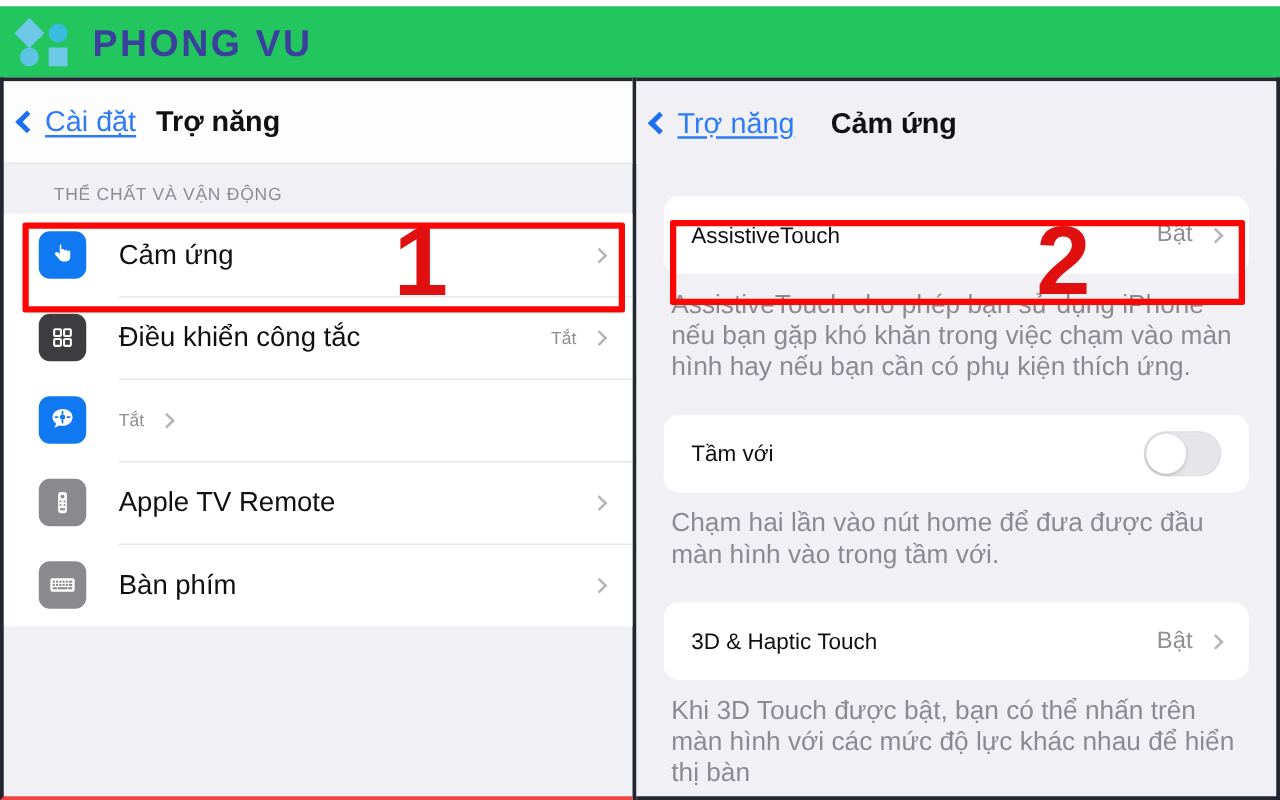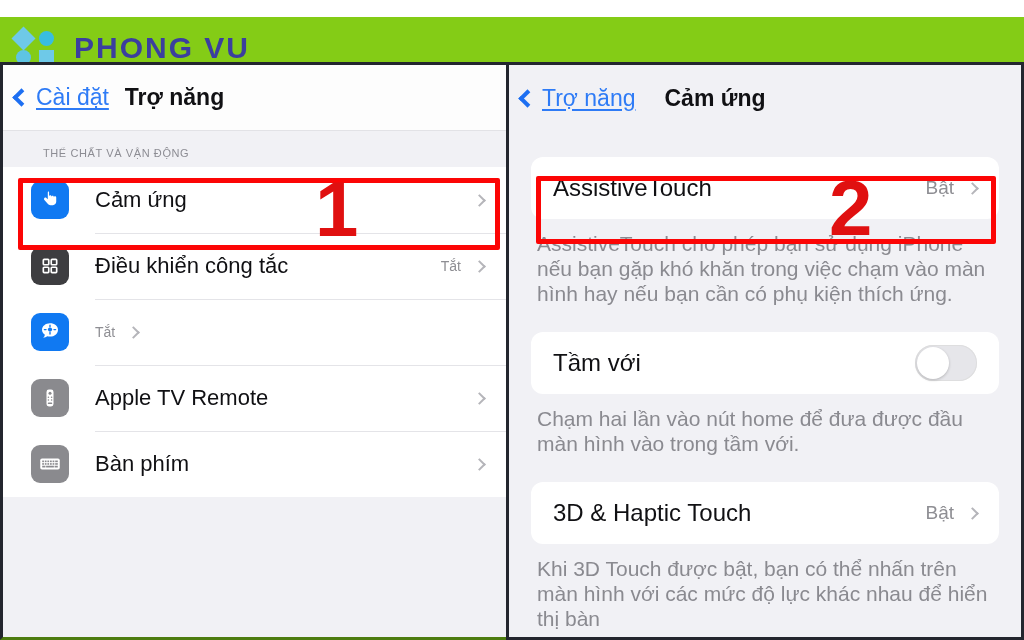--- a/index.html
+++ b/index.html
@@ -5,22 +5,22 @@
   * { box-sizing: border-box; margin: 0; padding: 0; }
   html, body {
     width: 1024px; height: 640px;
     background: #ffffff;
     font-family: "Liberation Sans", "DejaVu Sans", sans-serif;
     overflow: hidden;
   }
 
   
   .brand-bar {
-    position: absolute; left: 0; top: 17px; width: 1024px; height: 62px;
-    background: #84cc16;
+    position: absolute; left: 0; top: 5px; width: 1024px; height: 62px;
+    background: #22c55e;
     display: flex; align-items: center;
   }
   .brand-logo {
     margin-left: 14px;
     width: 48px; height: 38px; position: relative;
   }
   .lg-diamond {
     position: absolute; left: 1px; top: 1px;
     width: 17px; height: 17px; background: #6ec9e8;
     transform: rotate(45deg);
@@ -49,21 +49,21 @@
     width: 1024px; height: 578px;
     display: flex;
     background: #23262e;
   }
   .shot {
     position: relative;
     height: 578px;
     overflow: hidden;
     background: #f1f1f5;
   }
-  .shot-left  { width: 506px; border-left: 3px solid #23262e; border-top: 3px solid #23262e; border-bottom: 3px solid #4d7c0f;}
+  .shot-left  { width: 506px; border-left: 3px solid #23262e; border-top: 3px solid #23262e; border-bottom: 3px solid #ef4444;}
   .shot-right { width: 515px; margin-left: 3px; border-right: 3px solid #23262e; border-top: 3px solid #23262e; border-bottom: 3px solid #23262e;}
 
   
   .navbar {
     position: relative; height: 66px;
     display: flex; align-items: center;
   }
   .navbar-white { background: #fdfdfd; border-bottom: 1px solid #e2e2e6; }
   .navbar-plain { background: #f1f1f5; }
   .back {
@@ -82,21 +82,21 @@
   .nav-title {
     position: absolute; left: 0; right: 0; text-align: center;
     font-size: 23px; font-weight: bold; color: #111114;
     pointer-events: none;
   }
   .nav-title-l { padding-right: 160px; }
   .nav-title-r { padding-right: 100px; }
 
   
   .section-head {
-    font-size: 11px; color: #8c8c93; letter-spacing: 0.6px;
+    font-size: 14px; color: #8c8c93; letter-spacing: 0.6px;
     padding: 16px 0 8px 40px;
   }
 
   
   .group { background: #ffffff; }
   .row {
     display: flex; align-items: center;
     height: 66px; padding-left: 28px; padding-right: 22px;
     background: #ffffff; position: relative;
   }
@@ -128,21 +128,21 @@
 
   
   .card {
     background: #ffffff; border-radius: 12px;
     margin: 0 22px;
   }
   .card-row {
     display: flex; align-items: center;
     height: 62px; padding: 0 22px;
   }
-  .card-label { font-size: 24px; color: #101013; flex: 1 1 auto; }
+  .card-label { font-size: 18px; color: #101013; flex: 1 1 auto; }
   .card-value { font-size: 19px; color: #8e8e93; margin-right: 14px; }
   .footnote {
     font-size: 21px; line-height: 25px; color: #8a8a90;
     padding: 12px 28px 0 28px;
   }
   .spacer-lg { height: 26px; }
 
   
   .toggle {
     width: 62px; height: 36px; border-radius: 18px;

